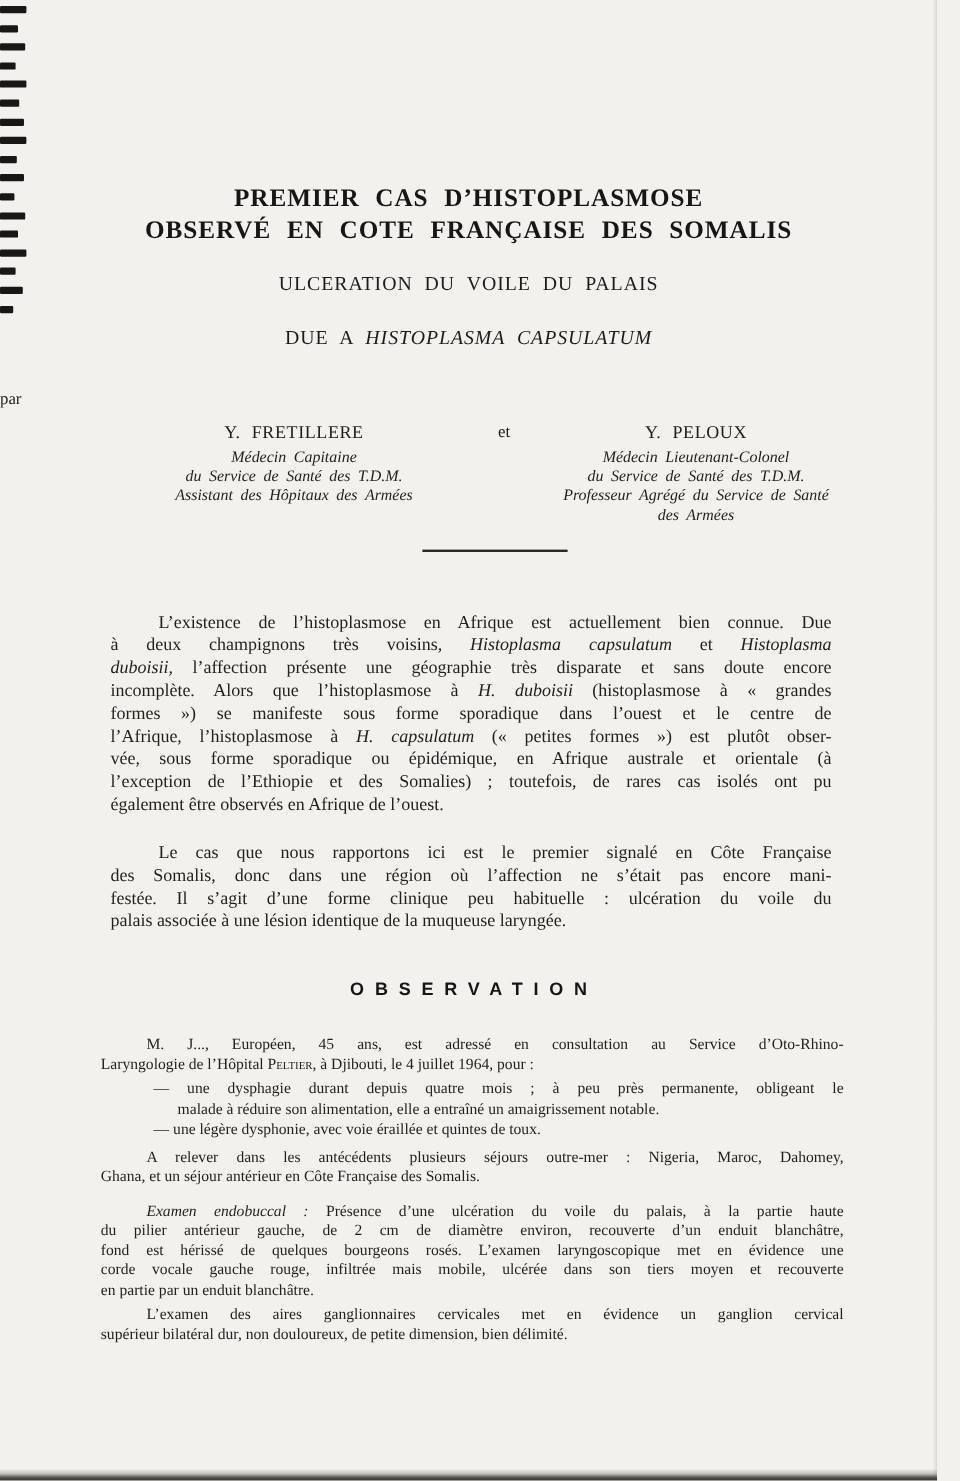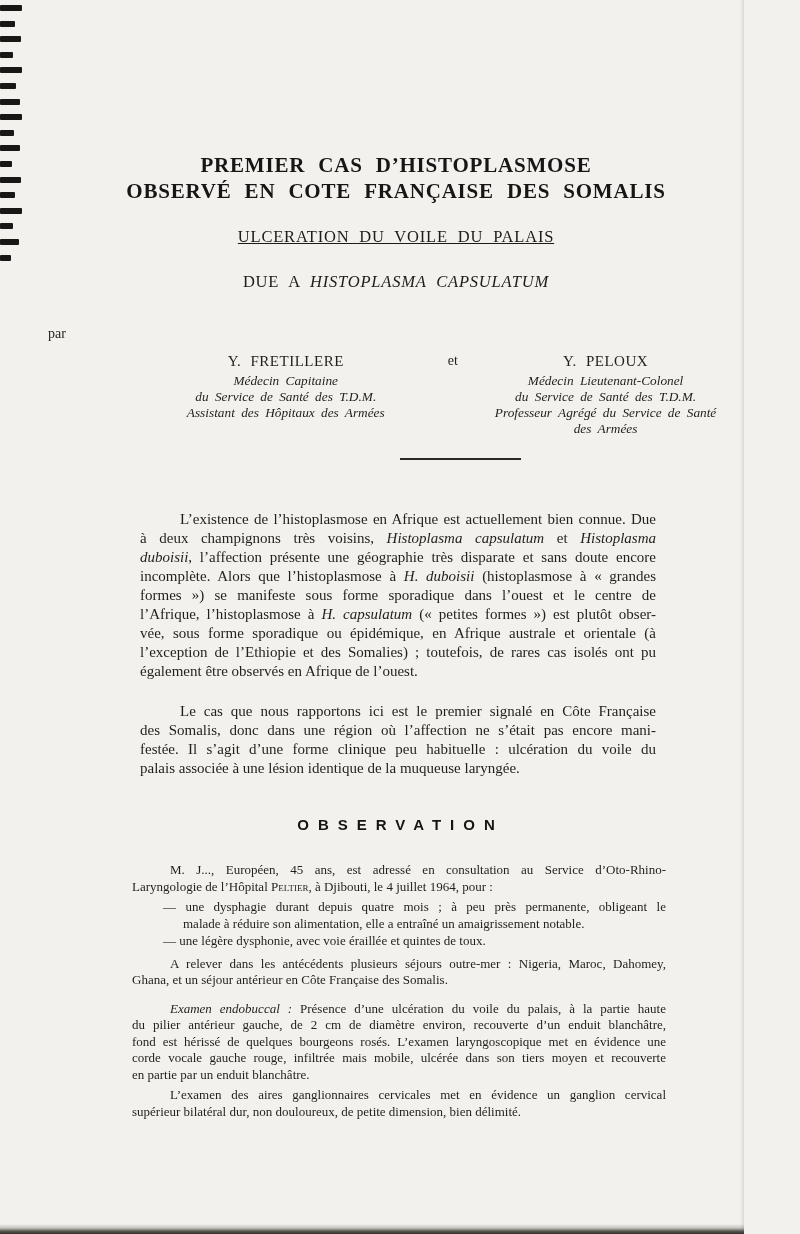--- a/index.html
+++ b/index.html
@@ -1,30 +1,30 @@
 <!DOCTYPE html>
 <html><head>
 <meta charset="utf-8">
 <style>
   html,body{margin:0;padding:0;background:#f2f1ee;}
-  .page{position:relative;width:696px;height:1234px;background:#f2f1ee;overflow:hidden;
-        font-family:"Liberation Serif",serif;color:#211f1c;padding-left:48px;}
+  .page{position:relative;width:781px;height:1234px;background:#f2f1ee;overflow:hidden;
+        font-family:"Liberation Serif",serif;color:#211f1c;}
   .right-edge{position:absolute;top:0;right:0;width:4px;height:100%;
         background:linear-gradient(90deg,rgba(0,0,0,0),rgba(0,0,0,0.10));}
   .bottom-band{position:absolute;bottom:0;left:0;right:0;height:10px;
         background:linear-gradient(180deg,rgba(90,87,80,0) 0%,rgba(90,87,80,0.30) 40%,#59564e 72%,#31302b 100%);}
   .scan-marks{position:absolute;top:0;left:0;width:30px;height:280px;}
   .scan-mark{position:absolute;left:0;height:6px;background:#181715;border-radius:1px;}
 
   .title-line{ text-align:center;font-weight:bold;color:#171614;font-size:21px;line-height:26px;
         letter-spacing:0.8px;word-spacing:7px;}
   .title-line.l1{margin-top:152px;}
   .title-line.l2{}
   .subtitle{ text-align:center;font-size:16.5px;line-height:22px;letter-spacing:0.8px;word-spacing:5px;color:#1d1c1a;}
-  .subtitle.s1{margin-top:22px;text-decoration:underline;}
+  .subtitle.s1{margin-top:22px;}
   .subtitle.s2{margin-top:23px;}
   .subtitle em{font-style:italic;}
   .byline{ text-align:left;font-size:14px;line-height:18px;margin-top:32px;}
 
   .authors{display:flex;margin:8px 0 0 85px;}
   .author{text-align:center;}
   .author.left{width:320px;}
   .author.right{width:290px;}
   .author-et{width:30px;font-size:14px;line-height:20px;text-align:center;}
   .author-name{font-size:15px;line-height:20px;letter-spacing:0.5px;word-spacing:5px;margin-bottom:2px;}
@@ -41,21 +41,21 @@
   .line.indent{text-indent:40px;}
   .obs .line.indent{text-indent:38px;}
   em{font-style:italic;}
   .sc{font-variant:small-caps;}
 
   .obs-heading{margin-top:38px;text-align:center;font-family:"Liberation Sans",sans-serif;
         font-weight:bold;font-size:15px;line-height:18px;letter-spacing:9px;padding-left:9px;color:#161514;}
 
   .obs{margin:28px 78px 0 84px;}
   .obs .line{font-size:13px;line-height:16.5px;}
-  .obs .para.bullet{margin-left:31px;}
+  .obs .para.bullet{margin-left:44px;}
   .obs .para.bullet .line.cont{padding-left:20px;}
   .obs .para:nth-child(2){margin-top:4px;}
   .obs .para:nth-child(3){margin-top:1px;}
   .obs .para:nth-child(4){margin-top:6px;}
   .obs .para:nth-child(5){margin-top:12px;}
   .obs .para:nth-child(6){margin-top:4px;}
 
   .footer{position:absolute;left:0;right:0;top:1232px;text-align:center;font-weight:bold;
         font-size:13.5px;letter-spacing:0.8px;word-spacing:5px;color:#1b1a18;}
 </style>

